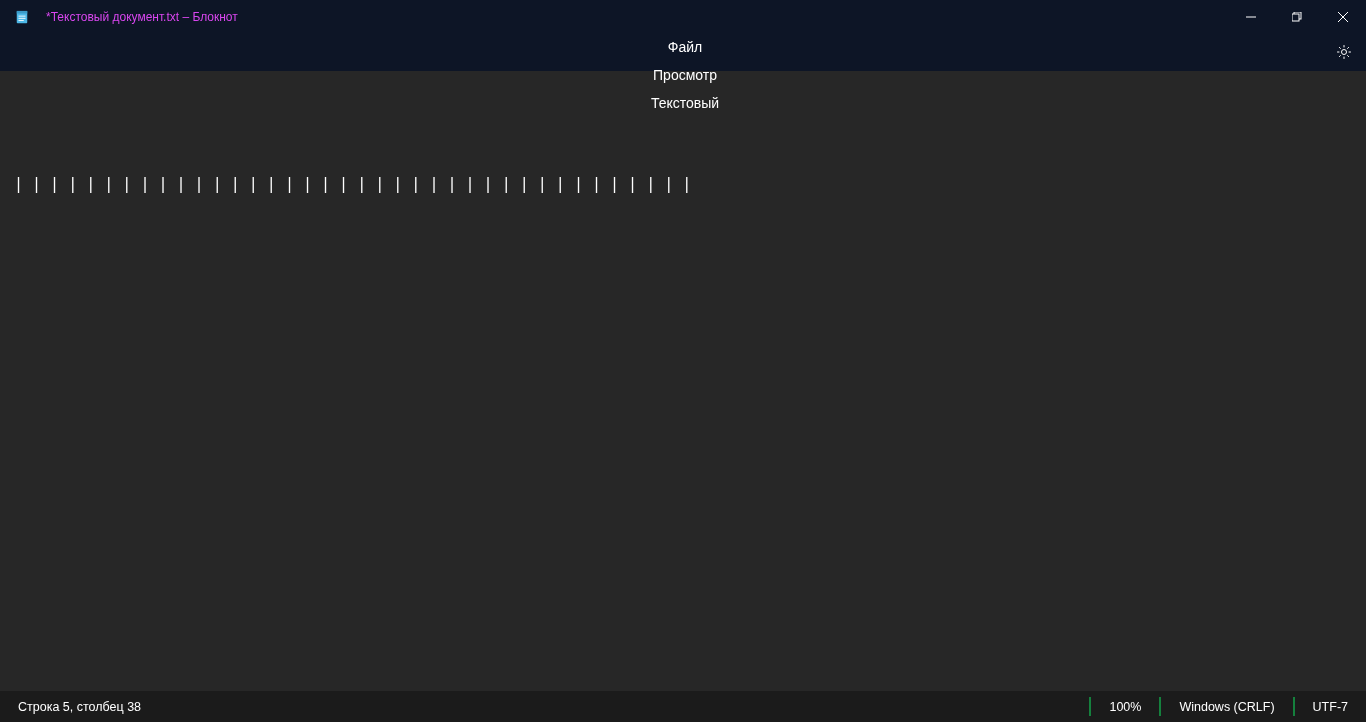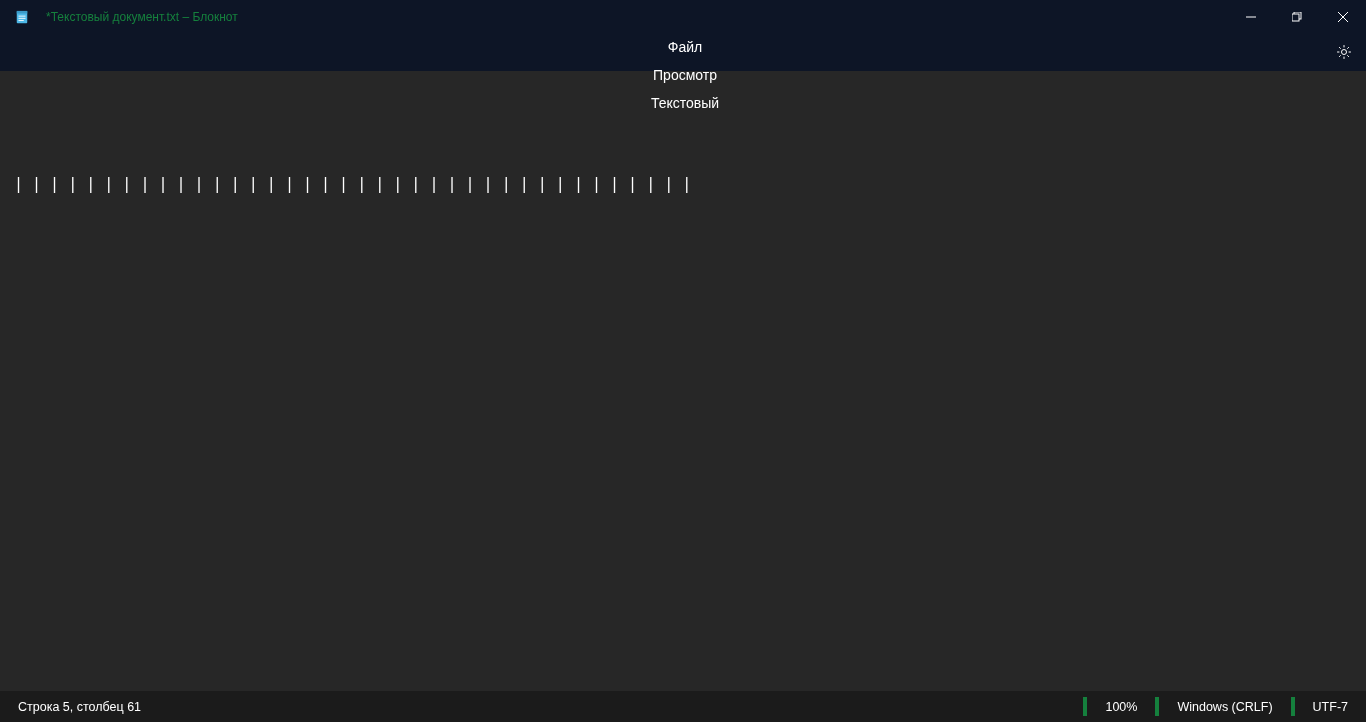--- a/index.html
+++ b/index.html
@@ -32,21 +32,21 @@
       display: flex;
       align-items: center;
       justify-content: center;
     }
     .title-bar-icon svg {
       width: 14px;
       height: 14px;
     }
     .title-text {
       margin-left: 16px;
-      color: #15803d;
+      color: #d946ef;
       font-size: 12px;
     }
     .window-controls {
       position: absolute;
       right: 0;
       top: 0;
       height: 100%;
       display: flex;
     }
     .window-control {
@@ -116,21 +116,21 @@
     .status-right {
       display: flex;
       align-items: center;
       height: 100%;
     }
     .status-cell {
       padding: 0 18px;
       height: 60%;
       display: flex;
       align-items: center;
-      border-left: 4px solid #15803d;
+      border-left: 2px solid #15803d;
     }
     .status-cell:last-child {
       padding-right: 0;
     }
   </style>
 </head>
 <body>
 
 <div class="title-bar">
   <div class="title-bar-icon">
@@ -176,19 +176,19 @@
   </div>
 </div>
 
 <div class="text-area" contenteditable="true" style="">
 
 
 
 | | | | | | | | | | | | | | | | | | | | | | | | | | | | | | | | | | | | | |</div>
 
 <div class="status-bar">
-  <div class="status-left">Строка 5, столбец 61</div>
+  <div class="status-left">Строка 5, столбец 38</div>
   <div class="status-right">
     <div class="status-cell">100%</div>
     <div class="status-cell">Windows (CRLF)</div>
     <div class="status-cell">UTF-7</div>
   </div>
 </div>
 
 </body></html>

